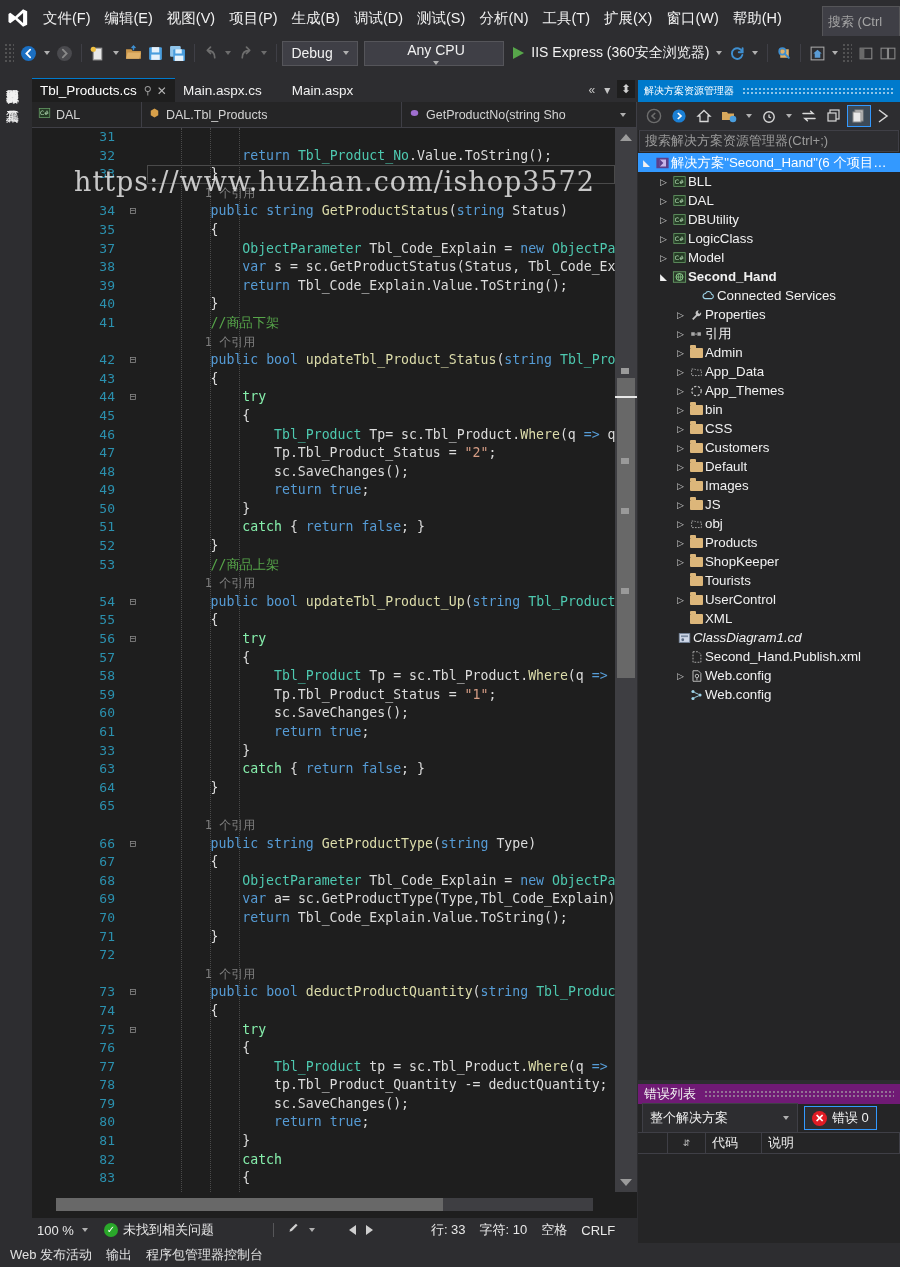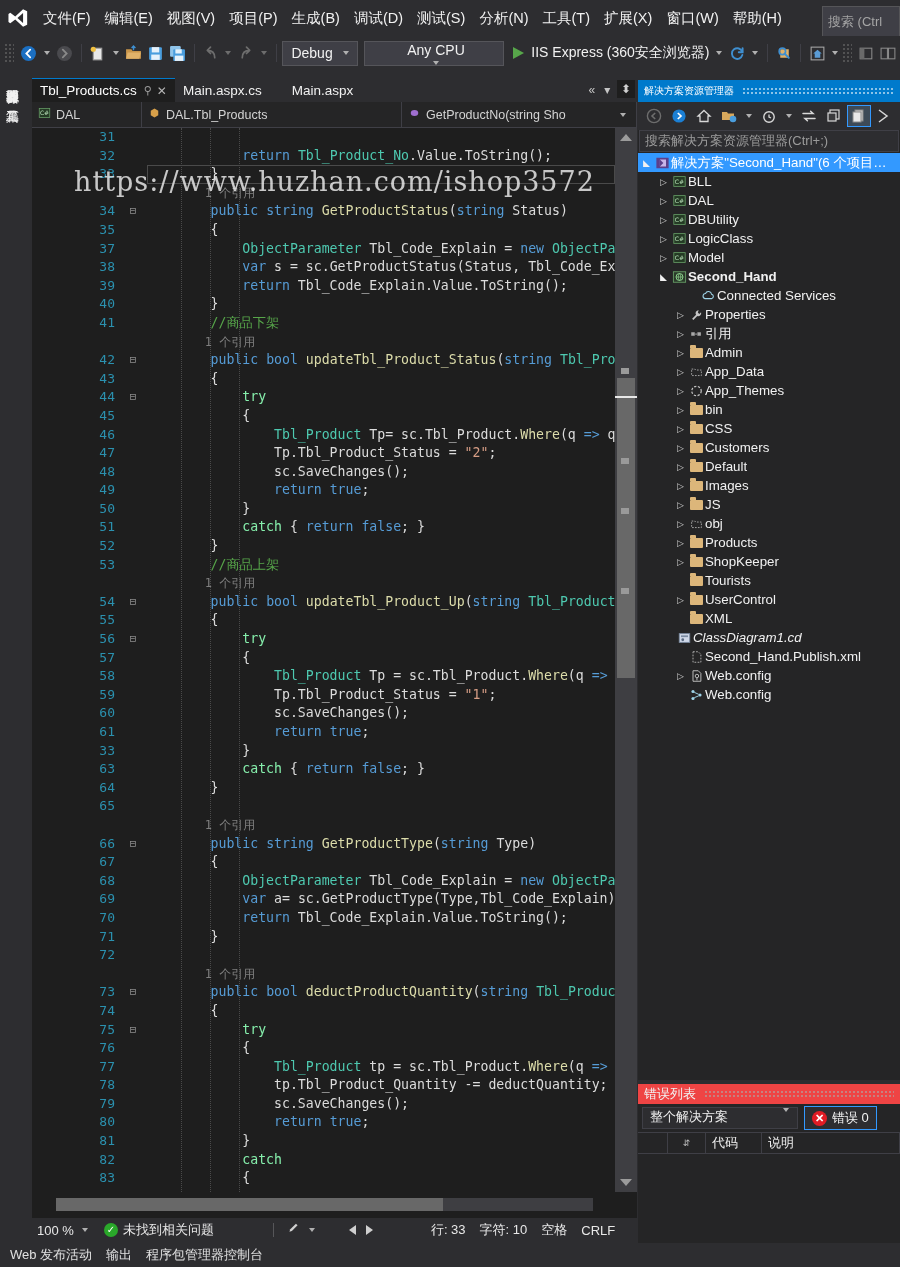--- a/index.html
+++ b/index.html
@@ -261,35 +261,35 @@
     content: ""; position: absolute; left: 0; top: -3px; width: 6px; height: 3px;
     background: #dcb67a; border-radius: 1px 1px 0 0;
   }
 
   
   .errlist {
     position: absolute; left: 638px; top: 1084px; width: 262px; height: 159px;
     background: #252526; display: flex; flex-direction: column;
   }
   .el-title {
-    height: 20px; background: #ef4444; color: #f1f1f1; font-size: 13px;
+    height: 20px; background: #701a75; color: #f1f1f1; font-size: 13px;
     display: flex; align-items: center; padding-left: 6px;
   }
   .el-title .dots {
     flex: 1; height: 8px; margin-left: 8px; margin-right: 6px;
     background-image: radial-gradient(rgba(170,170,170,.6) .9px, transparent 1px);
     background-size: 4px 4px;
   }
   .el-toolbar {
     height: 28px; display: flex; align-items: center; gap: 6px;
     padding: 0 4px; background: #252526;
   }
   .el-combo {
-    width: 156px; height: 22px; background: #2d2d30; border: 1px solid #3f3f46;
-    color: #f1f1f1; font-size: 13px; display: flex; align-items: flex-start;
+    width: 156px; height: 30px; background: #2d2d30; border: 1px solid #3f3f46;
+    color: #f1f1f1; font-size: 13px; display: flex; align-items: center;
     padding: 0 4px 0 7px;
   }
   .el-combo .lbl { flex: 1; }
   .err-toggle {
     display: flex; align-items: center; gap: 5px; height: 24px; padding: 0 7px;
     border: 1px solid #3399ff; background: #2d2d30; color: #f1f1f1; font-size: 13px;
   }
   .err-dot {
     width: 15px; height: 15px; border-radius: 50%; background: #e01b24;
     color: #fff; font-size: 11px; font-weight: bold; display: flex;

